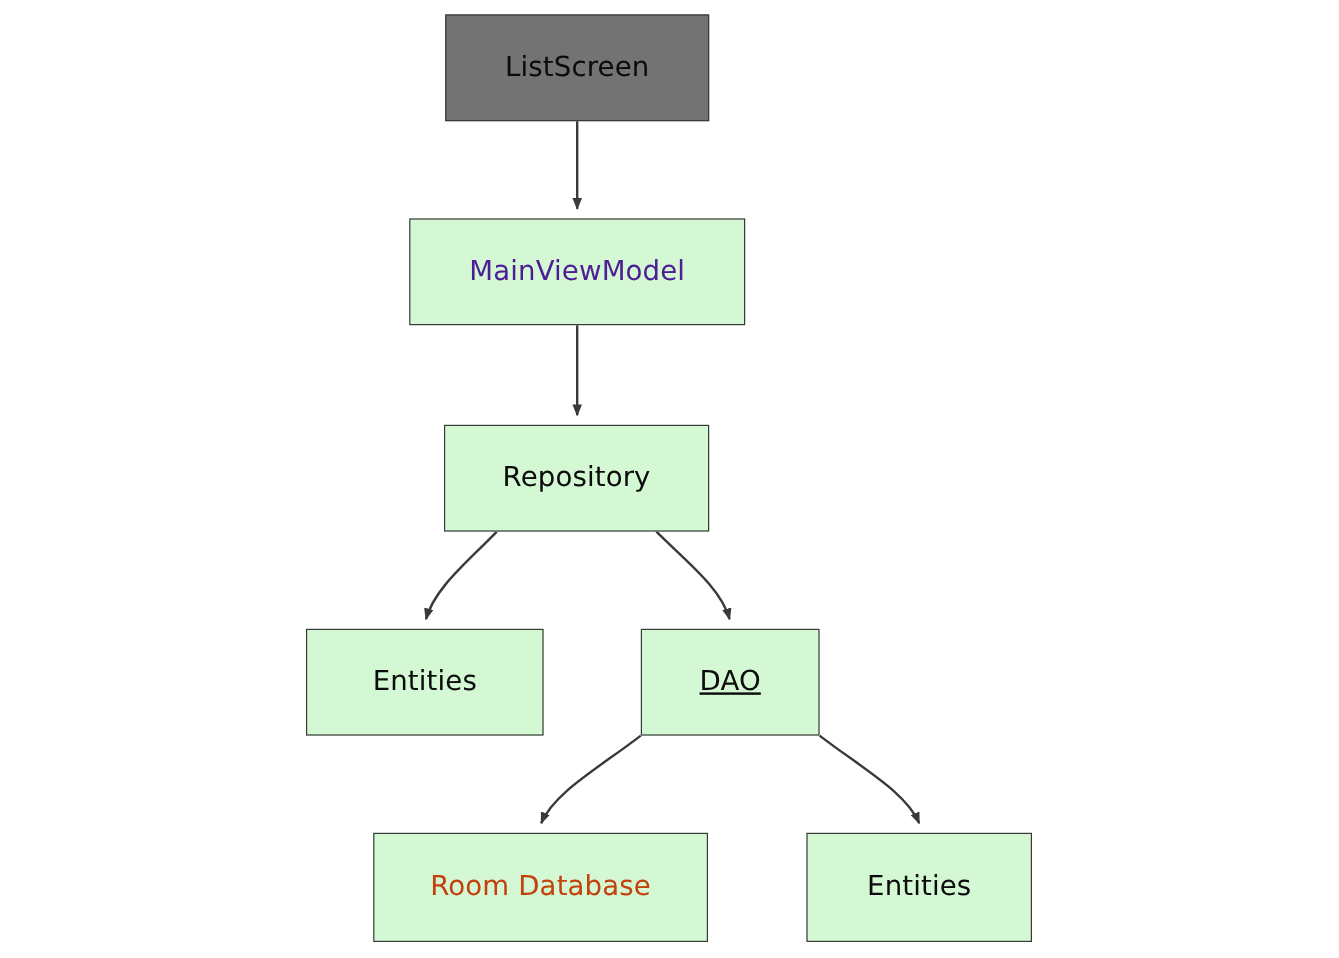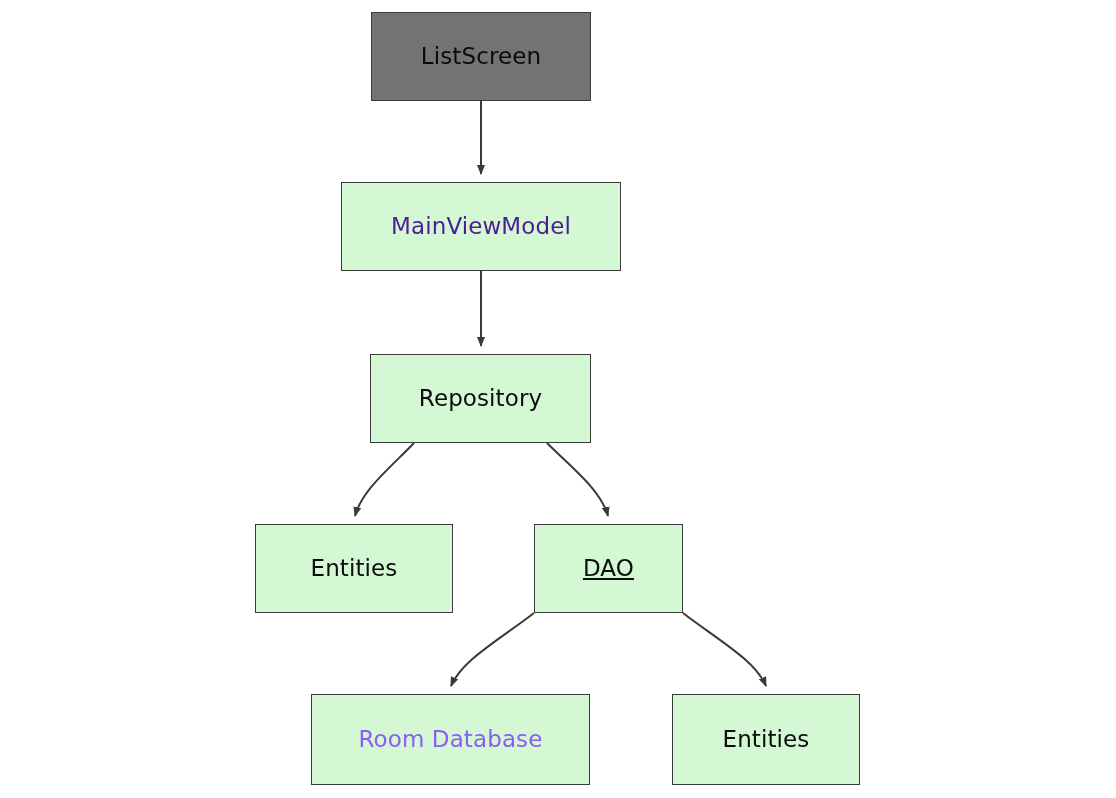--- a/index.html
+++ b/index.html
@@ -76,21 +76,21 @@
       </div>
       <div class="flow-node" style="left: 370px; top: 354px; width: 221px; height: 89px; background: rgb(211, 248, 211); border-color: rgb(58, 58, 58); color: rgb(11, 11, 11);">
         <span class="node-label">Repository</span>
       </div>
       <div class="flow-node" style="left: 255px; top: 524px; width: 198px; height: 89px; background: rgb(211, 248, 211); border-color: rgb(58, 58, 58); color: rgb(11, 11, 11);">
         <span class="node-label">Entities</span>
       </div>
       <div class="flow-node" style="left: 534px; top: 524px; width: 149px; height: 89px; background: rgb(211, 248, 211); border-color: rgb(58, 58, 58); color: rgb(11, 11, 11); text-decoration: underline;">
         <span class="node-label">DAO</span>
       </div>
-      <div class="flow-node" style="left: 311px; top: 694px; width: 279px; height: 91px; background: rgb(211, 248, 211); border-color: rgb(58, 58, 58); color: #8b5cf6;">
+      <div class="flow-node" style="left: 311px; top: 694px; width: 279px; height: 91px; background: rgb(211, 248, 211); border-color: rgb(58, 58, 58); color: #c2410c;">
         <span class="node-label">Room Database</span>
       </div>
       <div class="flow-node" style="left: 672px; top: 694px; width: 188px; height: 91px; background: rgb(211, 248, 211); border-color: rgb(58, 58, 58); color: rgb(11, 11, 11);">
         <span class="node-label">Entities</span>
       </div>
     </div>
 
 </div>
 
 </body></html>

